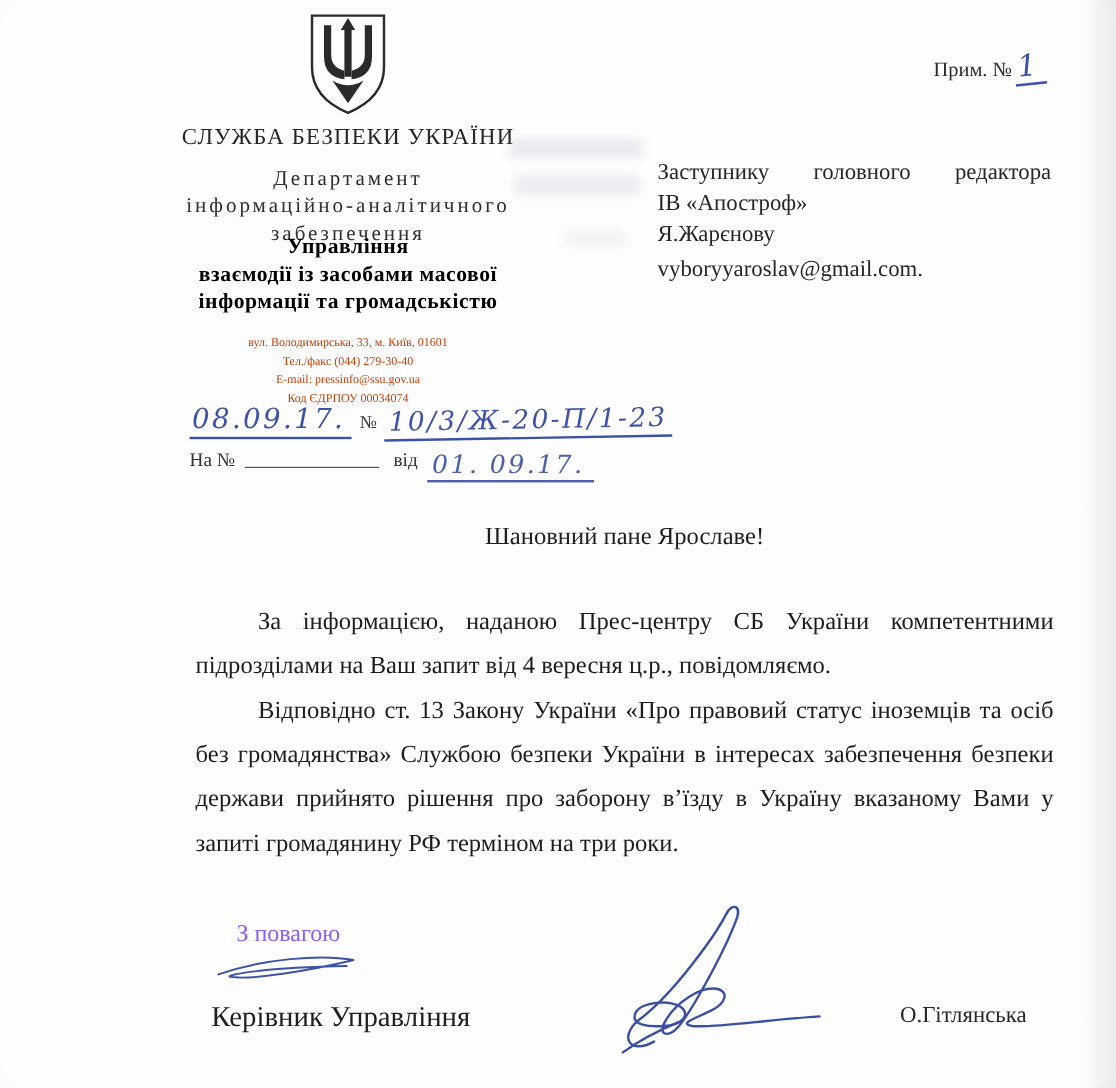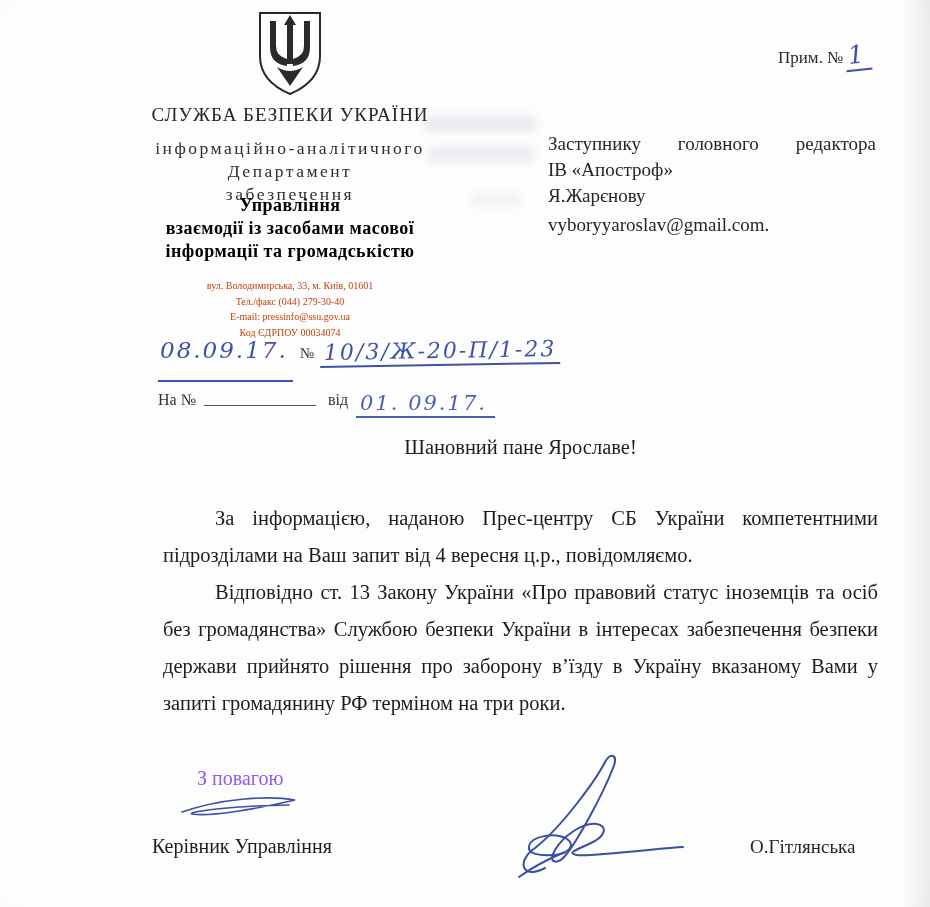--- a/index.html
+++ b/index.html
@@ -19,21 +19,21 @@
   .org-name{top:94px;font-size:19px;letter-spacing:1px;color:#262626;}
   .dept{top:127px;font-size:17.5px;line-height:23px;letter-spacing:2.5px;color:#2d2d2d;}
   .unit{top:184px;font-size:18px;line-height:23px;font-weight:bold;letter-spacing:.5px;color:#000000;}
   .addr{top:268px;font-size:10px;line-height:15.5px;color:#c2410c;}
 
   
   .ref{position:absolute;left:158px;top:337px;width:420px;}
   .ref-row1{display:flex;align-items:baseline;}
   .ref-row2{display:flex;align-items:flex-start;margin-top:9px;}
   .hand{font-family:"DejaVu Serif", serif;font-style:italic;color:#3d52a6;letter-spacing:2px;}
-  .hw-date{font-size:23px;border-bottom:2px solid #3d52a6;padding:0 5px 17px 2px;}
+  .hw-date{font-size:23px;border-bottom:2px solid #3d52a6;padding:0 5px 1px 2px;}
   .hw-number{font-size:22px;border-bottom:2px solid #3d52a6;padding:0 4px 1px 4px;margin-left:6px;transform:rotate(-1deg);}
   .no-label{font-size:15px;color:#333;margin-left:7px;}
   .na-label,.vid-label{font-size:16px;color:#333;}
   .blank-line{display:inline-block;width:112px;border-bottom:1.2px solid #555;height:14px;margin-left:8px;}
   .vid-label{margin-left:12px;}
   .hw-date2{font-size:21px;border-bottom:2px solid #4a5fae;color:#4a5fae;padding:0 8px 1px 4px;margin-left:8px;}
 
   
   .prim{position:absolute;left:778px;top:40px;display:flex;align-items:baseline;}
   .prim-label{font-size:17px;color:#2c2c2c;}
@@ -50,21 +50,21 @@
   .sm3{left:470px;top:193px;width:52px;height:13px;opacity:.11;}
 
   
   .salutation{position:absolute;left:163px;top:436px;width:715px;text-align:center;font-size:20.5px;color:#1e1e1e;}
   .body-text{position:absolute;left:163px;top:500px;width:715px;}
   .body-text p{margin:0;font-size:20.5px;line-height:37px;text-align:justify;text-indent:52px;color:#1c1c1c;}
 
   
   .regards{position:absolute;left:197px;top:767px;font-size:20px;color:#8b5cf6;}
   .flourish{position:absolute;left:179px;top:793px;}
-  .position-title{position:absolute;left:152px;top:835px;font-size:20px;color:#1e1e1e;}
+  .position-title{position:absolute;left:176px;top:835px;font-size:24px;color:#1e1e1e;}
   .signature{position:absolute;left:515px;top:750px;}
   .signer{position:absolute;left:750px;top:836px;font-size:19px;color:#262626;}
 </style>
 </head>
 <body>
 
 <div class="page">
   <div class="edge-shade"></div>
 
   <div class="prim">
@@ -80,22 +80,22 @@
           <path d="M34 12h6v42h-6z"></path>
           <path d="M37 5l6 10h-12z"></path>
           <path d="M17 11h6v25q0 10 11 13v7q-17-2-17-19z"></path>
           <path d="M57 11h-6v25q0 10-11 13v7q17-2 17-19z"></path>
           <path d="M24 57q13 8 26 0l-13 19z"></path>
         </g>
       </svg>
     </div>
     <div class="org-name">СЛУЖБА БЕЗПЕКИ УКРАЇНИ</div>
     <div class="dept">
+      <div>Департамент</div>
       <div>інформаційно-аналітичного</div>
-      <div>Департамент</div>
       <div>забезпечення</div>
     </div>
     <div class="unit">
       <div>Управління</div>
       <div>взаємодії із засобами масової</div>
       <div>інформації та громадськістю</div>
     </div>
     <div class="addr">
       <div>вул. Володимирська, 33, м. Київ, 01601</div>
       <div>Тел./факс (044) 279-30-40</div>

